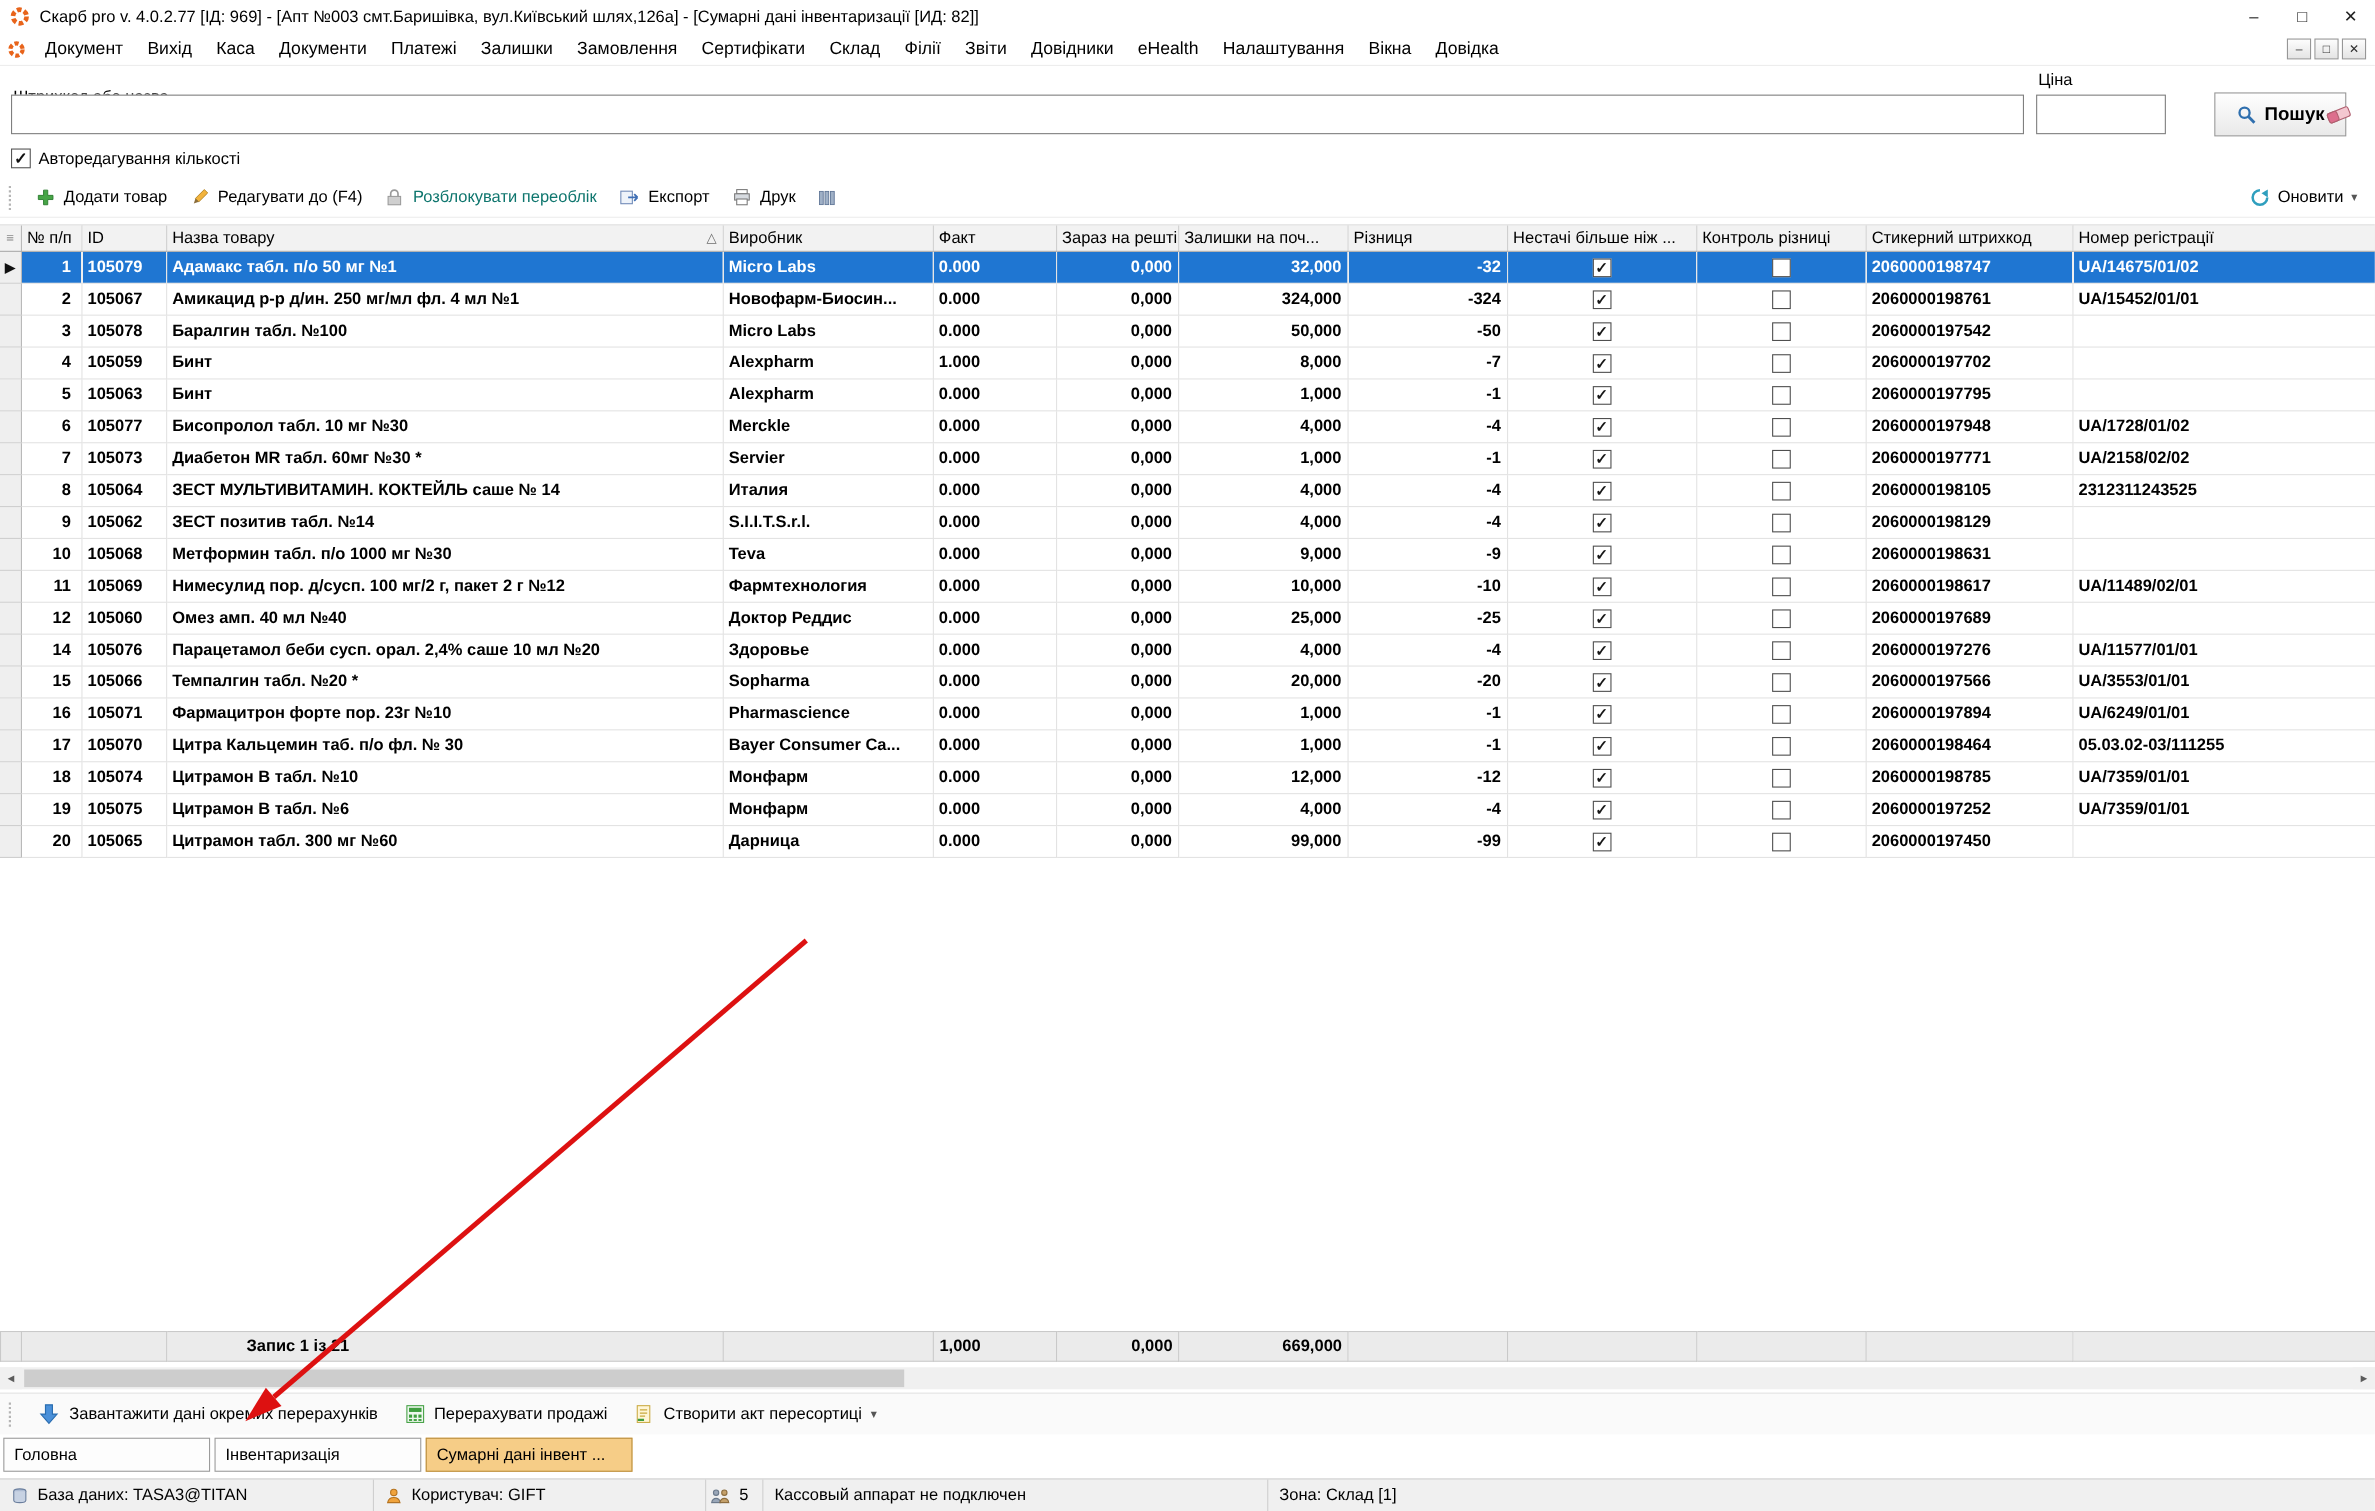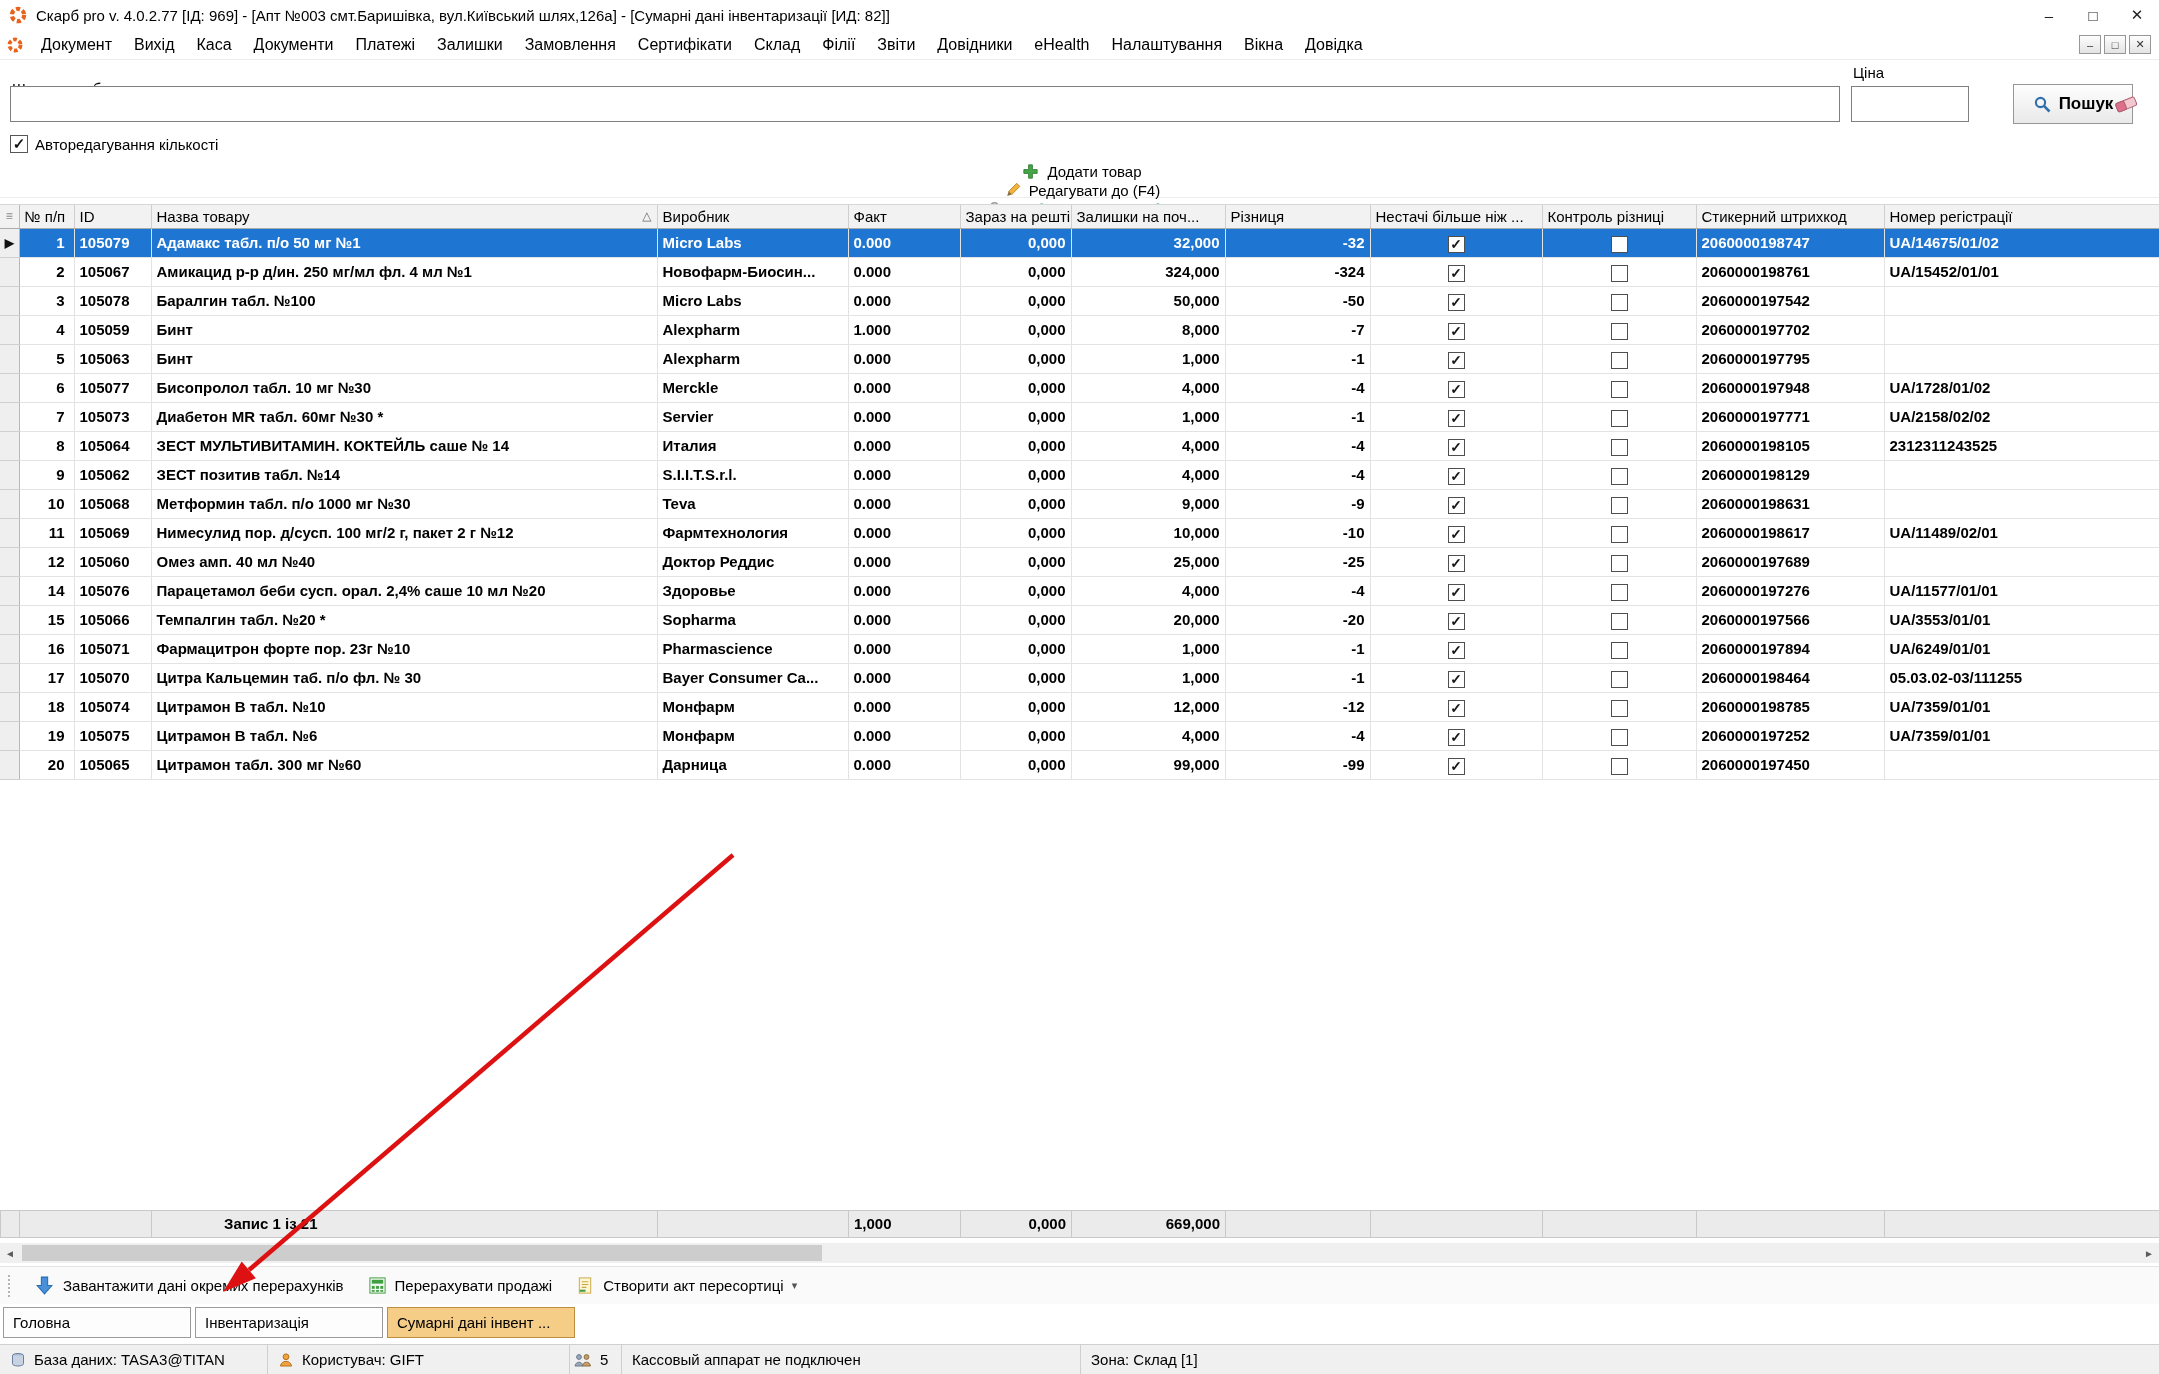--- a/index.html
+++ b/index.html
@@ -39,21 +39,21 @@
                 font-size:17px; font-weight:bold;margin-left:36px; }
   .btn-eraser { position:absolute; top:84px; left:2102px; width:48px; height:40px;
                 display:flex; align-items:center; justify-content:center; background:transparent; border:none; }
 
   
   .optionrow { top:132px; height:24px; display:flex; align-items:center; gap:7px; padding-left:10px; }
   .checkbox { width:18px; height:18px; border:1px solid #555; background:#fff; display:flex; align-items:center; justify-content:center;
               font-size:15px; font-weight:bold; color:#111; }
 
   
-  .toolbar { top:162px; height:36px; display:flex; align-items:center; border-bottom:1px solid #ededed; padding-left:4px;flex-direction:column; }
+  .toolbar { top:162px; height:36px; display:flex; align-items:center; border-bottom:1px solid #ededed; padding-left:4px; }
   .grip { width:4px; height:22px; border-left:2px dotted #b5b5b5; margin:0 10px 0 4px; }
   .tb-item { display:flex; align-items:center; gap:7px; padding:0 10px; font-size:15px; white-space:nowrap; }
   .tb-item.disabled { color:#0f766e; }
   .tb-right { margin-left:auto; margin-right:16px; display:flex; align-items:center; gap:7px; font-size:15px; }
   .caret { font-size:11px; color:#555; }
 
   
   .gridwrap { top:204px; height:1006px; background:#fff; border-top:1px solid #d7d7d7; }
   table.grid, table.sumtable { border-collapse:collapse; table-layout:fixed; width:2159px; }
   .grid th { height:23px; line-height:23px; background:#f2f2f2; border-right:1px solid #cfcfcf; border-bottom:1px solid #ababab;
@@ -93,21 +93,21 @@
   
   .tabbar { top:1307px; height:31px; display:flex; gap:4px; padding-left:3px; align-items:stretch; }
   .tab { width:188px; border:1px solid #9b9b9b; background:#fdfdfd; display:flex; align-items:center;
          padding-left:9px; font-size:15px; white-space:nowrap; overflow:hidden; }
   .tab.active { background:#f6cd87; border-color:#bb8f3f; }
 
   
   .statusbar { top:1344px; height:30px; background:#f0f0f0; border-top:1px solid #d0d0d0; display:flex; align-items:center; font-size:15px; }
   .sb-sec { display:flex; align-items:center; gap:8px; padding:0 10px; height:100%; }
   .sb-b { border-right:1px solid #cfcfcf; }
-  .sb-1 { width:268px; } .sb-2 { width:302px; } .sb-3 { width:52px; padding:0 4px; } .sb-4 { width:459px; } .sb-5 { flex:1; }
+  .sb-1 { width:340px; } .sb-2 { width:302px; } .sb-3 { width:52px; padding:0 4px; } .sb-4 { width:459px; } .sb-5 { flex:1; }
 
   svg { display:block; }
   .annotation { position:absolute; left:0; top:0; z-index:60; pointer-events:none; }
 </style>
 </head>
 <body>
 
 <div class="band titlebar">
   <span class="app-logo">
     <svg width="20" height="20" viewBox="0 0 20 20">

